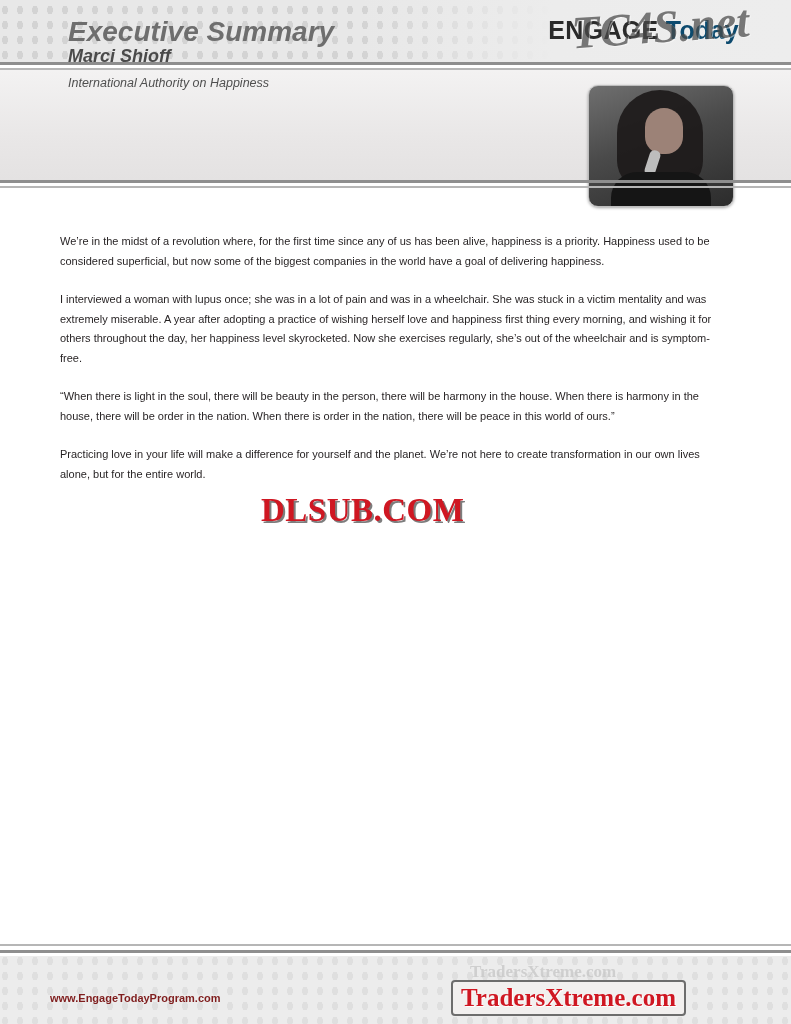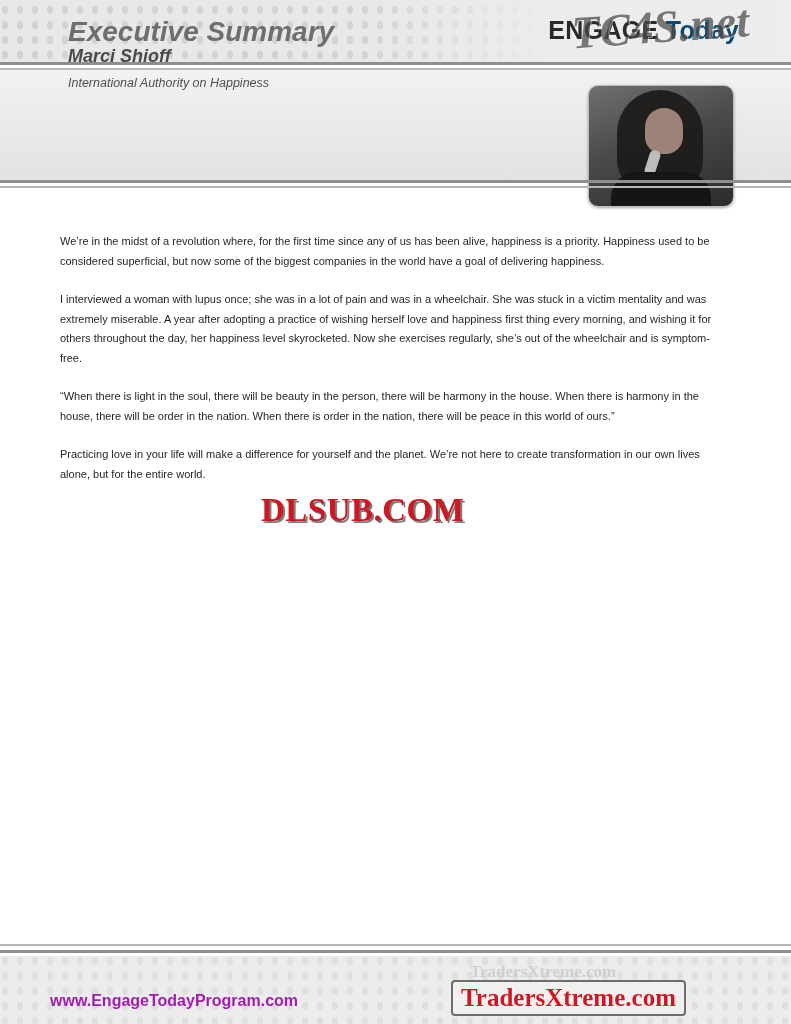--- a/index.html
+++ b/index.html
@@ -241,23 +241,23 @@
     opacity: .6;
   }
   .rule-5 { top: 950px; height: 3px; background: #8e8e8e; }
   .rule-6 { top: 944px; height: 2px; background: #b6b6b6; }
 
   .footer-url {
     position: absolute;
     left: 50px;
     top: 992px;
     font-family: "Liberation Sans", sans-serif;
-    font-size: 16px;
-    font-weight: bold;
-    color: #a21caf;
+    font-size: 11px;
+    font-weight: bold;
+    color: #7f1d1d;
   }
 
   .wm-tx {
     position: absolute;
     left: 451px;
     top: 980px;
     padding: 2px 8px;
     background: #f2f0ef;
     border: 2px solid #6d6d6d;
     border-radius: 4px;

